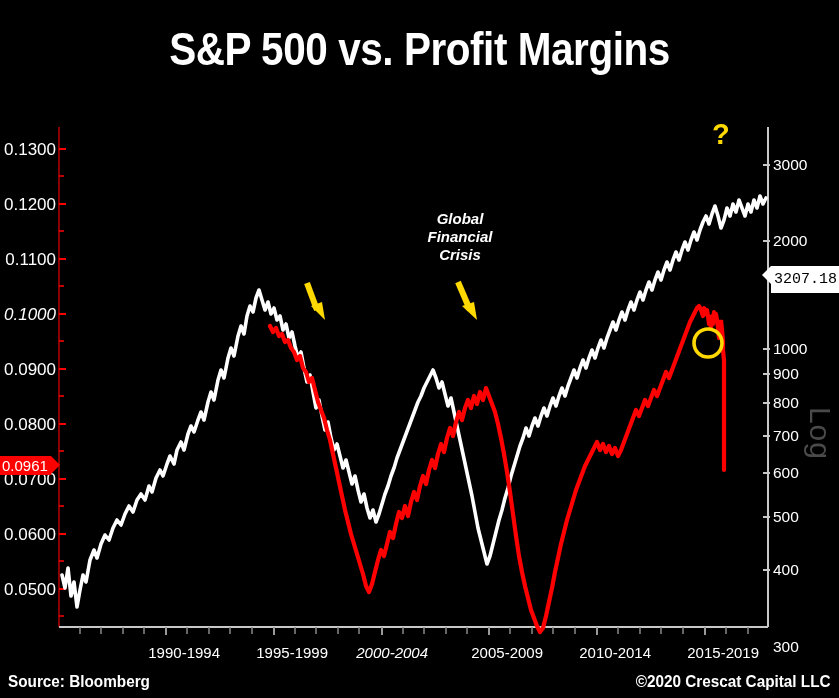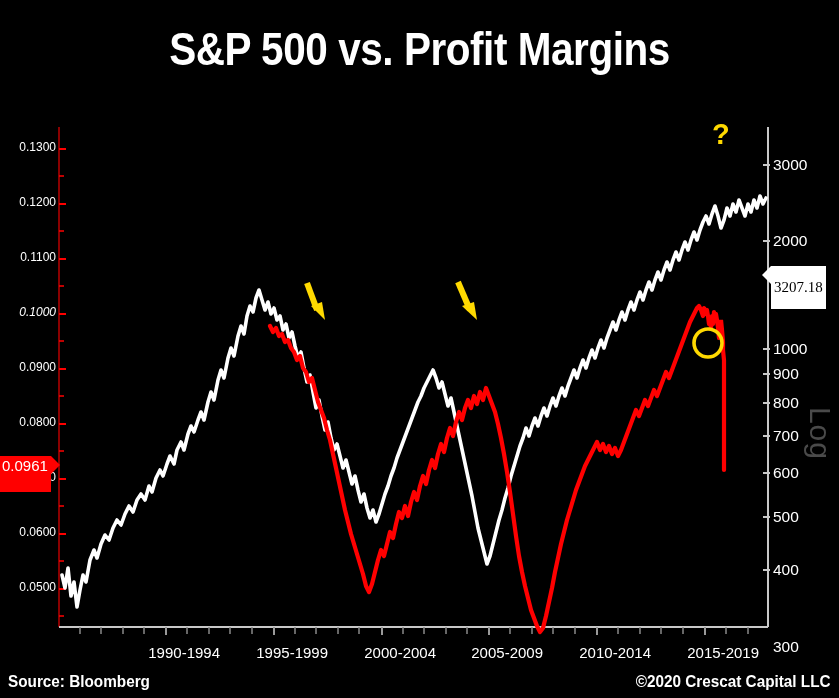--- a/index.html
+++ b/index.html
@@ -19,48 +19,48 @@
     white-space:nowrap;
   }
 
   
   .plot-wrap{position:absolute;left:0;top:120px;width:839px;height:515px;}
   svg.chart{position:absolute;left:0;top:0;}
 
   
   .ytick-left{
     position:absolute;text-align:right;width:56px;
-    font-size:12px;color:#ffffff;font-family:"Liberation Sans",sans-serif;
+    font-size:17px;color:#ffffff;font-family:"Liberation Sans",sans-serif;
   }
   .ytick-right{
     position:absolute;text-align:left;
     font-size:15.5px;color:#ffffff;font-family:"Liberation Sans",sans-serif;
   }
   .logmark{
     position:absolute;right:2px;top:340px;
     font-size:30px;color:#4a4a4a;font-family:"Liberation Sans",sans-serif;
     transform:rotate(90deg);transform-origin:right top;
     letter-spacing:1px;
   }
 
   
   .callout-left{
-    position:absolute;left:0px;top:336px;height:36px;line-height:19px;
+    position:absolute;left:0px;top:336px;height:19px;line-height:19px;
     background:#ff0000;color:#ffffff;font-size:15px;padding:0 3px 0 2px;
     font-family:"Liberation Sans",sans-serif;
   }
   .callout-left:after{
     content:"";position:absolute;right:-9px;top:0;
     border-top:9.5px solid transparent;border-bottom:9.5px solid transparent;
     border-left:9px solid #ff0000;
   }
   .callout-right{
     position:absolute;left:771px;top:146px;height:19px;line-height:19px;
-    background:#ffffff;color:#000000;font-size:15px;padding:12px 3px;
-    font-family:Liberation Serif, serif;
+    background:#ffffff;color:#000000;font-size:15px;padding:4px 3px;
+    font-family:Liberation Mono, monospace;
   }
   .callout-right:before{
     content:"";position:absolute;left:-9px;top:0;
     border-top:9.5px solid transparent;border-bottom:9.5px solid transparent;
     border-right:9px solid #ffffff;
   }
 
   
   .anno{
     position:absolute;color:#ffffff;font-weight:bold;font-style:italic;
@@ -214,30 +214,33 @@
     <div class="ytick-right" style="left:773px;top:245px;text-align:center;">900</div>
     <div class="ytick-right" style="left:773px;top:274px;">800</div>
     <div class="ytick-right" style="left:773px;top:307px;">700</div>
     <div class="ytick-right" style="left:773px;top:344px;">600</div>
     <div class="ytick-right" style="left:773px;top:388px;">500</div>
     <div class="ytick-right" style="left:773px;top:441px;">400</div>
     <div class="ytick-right" style="left:773px;top:518px;">300</div>
 
     <div class="logmark">Log</div>
 
+    <div class="anno" style="left:413px;top:90px;width:94px;">Global
+Financial
+Crisis</div>
     <div class="qmark" style="left:712px;top:-2px;">?</div>
 
     <div class="callout-left">0.0961</div>
     <div class="callout-right">3207.18</div>
 
   </div>
 
   <div class="xlab" style="left:112px;width:108px;">1990-1994</div>
   <div class="xlab" style="left:220px;width:108px;">1995-1999</div>
-  <div class="xlab" style="left:328px;width:108px;">2000-2004</div>
+  <div class="xlab" style="left:320px;width:108px;font-style:italic;">2000-2004</div>
   <div class="xlab" style="left:435px;width:108px;">2005-2009</div>
   <div class="xlab" style="left:543px;width:108px;">2010-2014</div>
   <div class="xlab" style="left:651px;width:108px;">2015-2019</div>
 
   <div class="footer-left">Source: Bloomberg</div>
   <div class="footer-right">©2020 Crescat Capital LLC</div>
 
 </div>
 
 </body></html>

